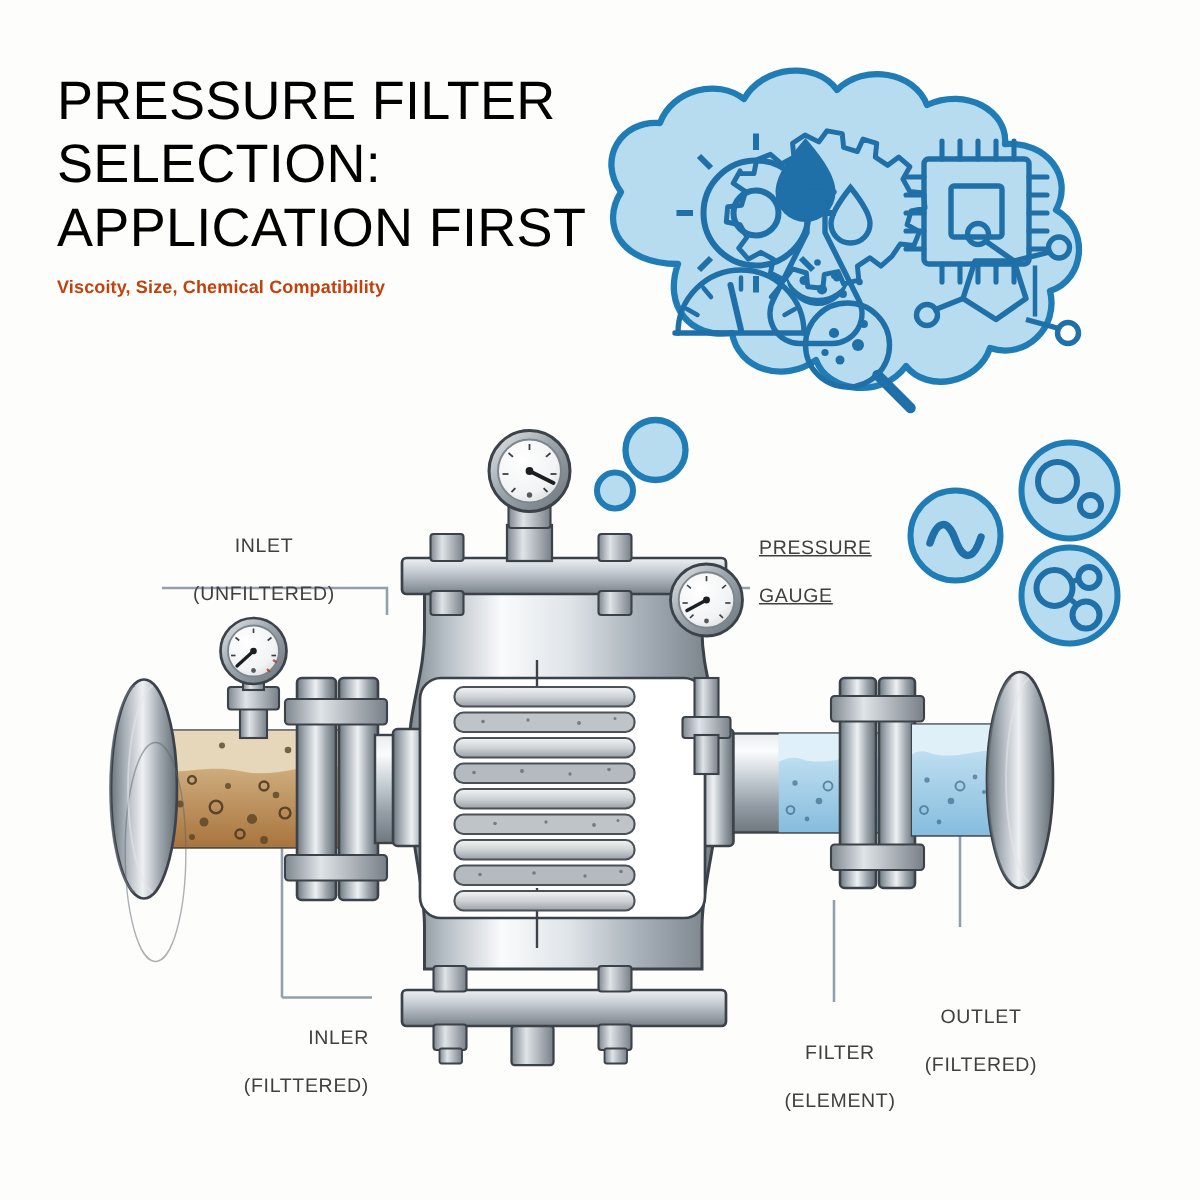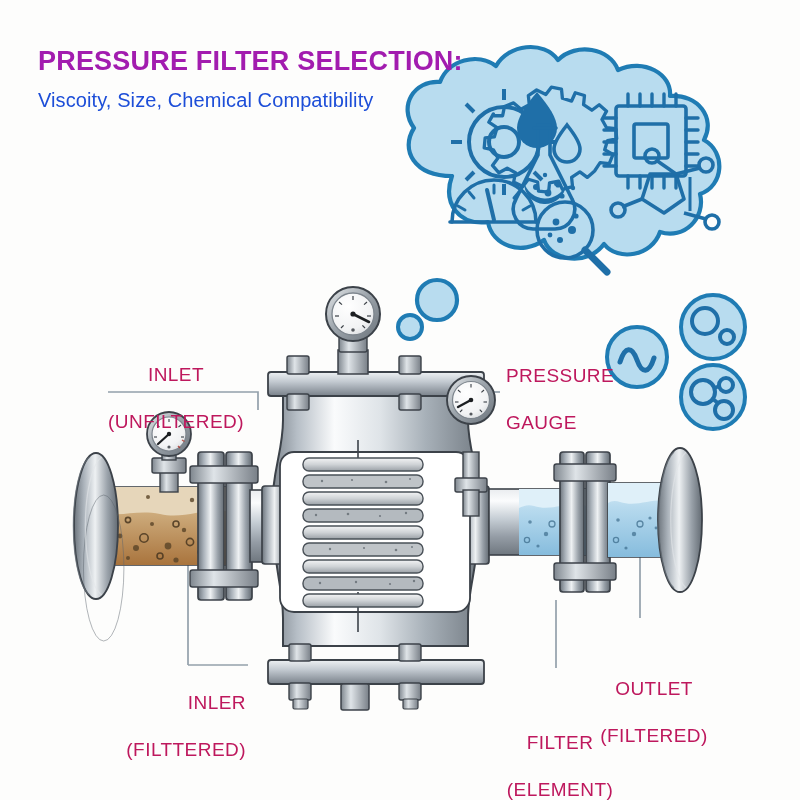--- a/index.html
+++ b/index.html
@@ -12,41 +12,41 @@
   }
   #stage {
     position:relative;
     width:800px; height:800px;
     background:#fdfdfc;
   }
   #art { position:absolute; inset:0; }
 
   .title-block { position:absolute; left:38px; top:46px; width:470px; }
   .title-line {
-    font-size:27px; font-weight:700; color:#a21caf;
+    font-size:36px; font-weight:400; color:#000000;
     letter-spacing:0.2px; line-height:1.18;
     text-transform:uppercase;
   }
   .subtitle {
     margin-top:11px;
-    font-size:20px; font-weight:400; color:#1d4ed8;
+    font-size:12px; font-weight:700; color:#c2410c;
     letter-spacing:0.1px;
   }
 
   .callout {
     position:absolute;
-    font-size:19px; line-height:1.22;
-    color:#be185d; letter-spacing:0.45px;
+    font-size:13px; line-height:1.22;
+    color:#404040; letter-spacing:0.45px;
     text-transform:uppercase;
     white-space:pre-line;
   }
   .callout.c-inlet-top   { left:108px; top:340px; text-align:center; width:136px; }
-  .callout.c-gauge       { left:506px; top:341px; text-align:left;   width:110px; }
+  .callout.c-gauge       { left:506px; top:341px; text-align:left;   width:110px;text-decoration:underline; }
   .callout.c-inlet-bot   { left:106px; top:668px; text-align:right; width:140px; }
-  .callout.c-filter      { left:505px; top:708px; text-align:center; width:110px; }
+  .callout.c-filter      { left:505px; top:678px; text-align:center; width:110px; }
   .callout.c-outlet      { left:598px; top:654px; text-align:center; width:112px; }
 </style>
 </head>
 <body>
 
 <div id="stage">
 
   <svg id="art" viewBox="0 0 800 800" xmlns="http://www.w3.org/2000/svg">
     <defs>
       <linearGradient id="gPipeH" x1="0" y1="0" x2="0" y2="1">
@@ -493,20 +493,21 @@
       <g>
         <ellipse cx="680" cy="520" rx="22" ry="72" fill="url(#gFlange)" stroke="#3c4249" stroke-width="1.8"></ellipse>
         <path d="M674 452 a20 70 0 0 0 0 136" fill="none" stroke="#6a727a" stroke-width="1.3" opacity="0.7"></path>
         <path d="M686 452 a20 70 0 0 0 0 136" fill="none" stroke="#e2e6e9" stroke-width="1.3" opacity="0.6"></path>
       </g>
     </g>
   </svg>
 
   <div class="title-block">
     <div class="title-line">PRESSURE FILTER SELECTION:</div>
+    <div class="title-line">APPLICATION FIRST</div>
     <div class="subtitle">Viscoity, Size, Chemical Compatibility</div>
   </div>
 
   <div class="callout c-inlet-top">
     <span>INLET</span><br>
     <span>(UNFILTERED)</span>
   </div>
 
   <div class="callout c-gauge">
     <span>PRESSURE</span><br>

